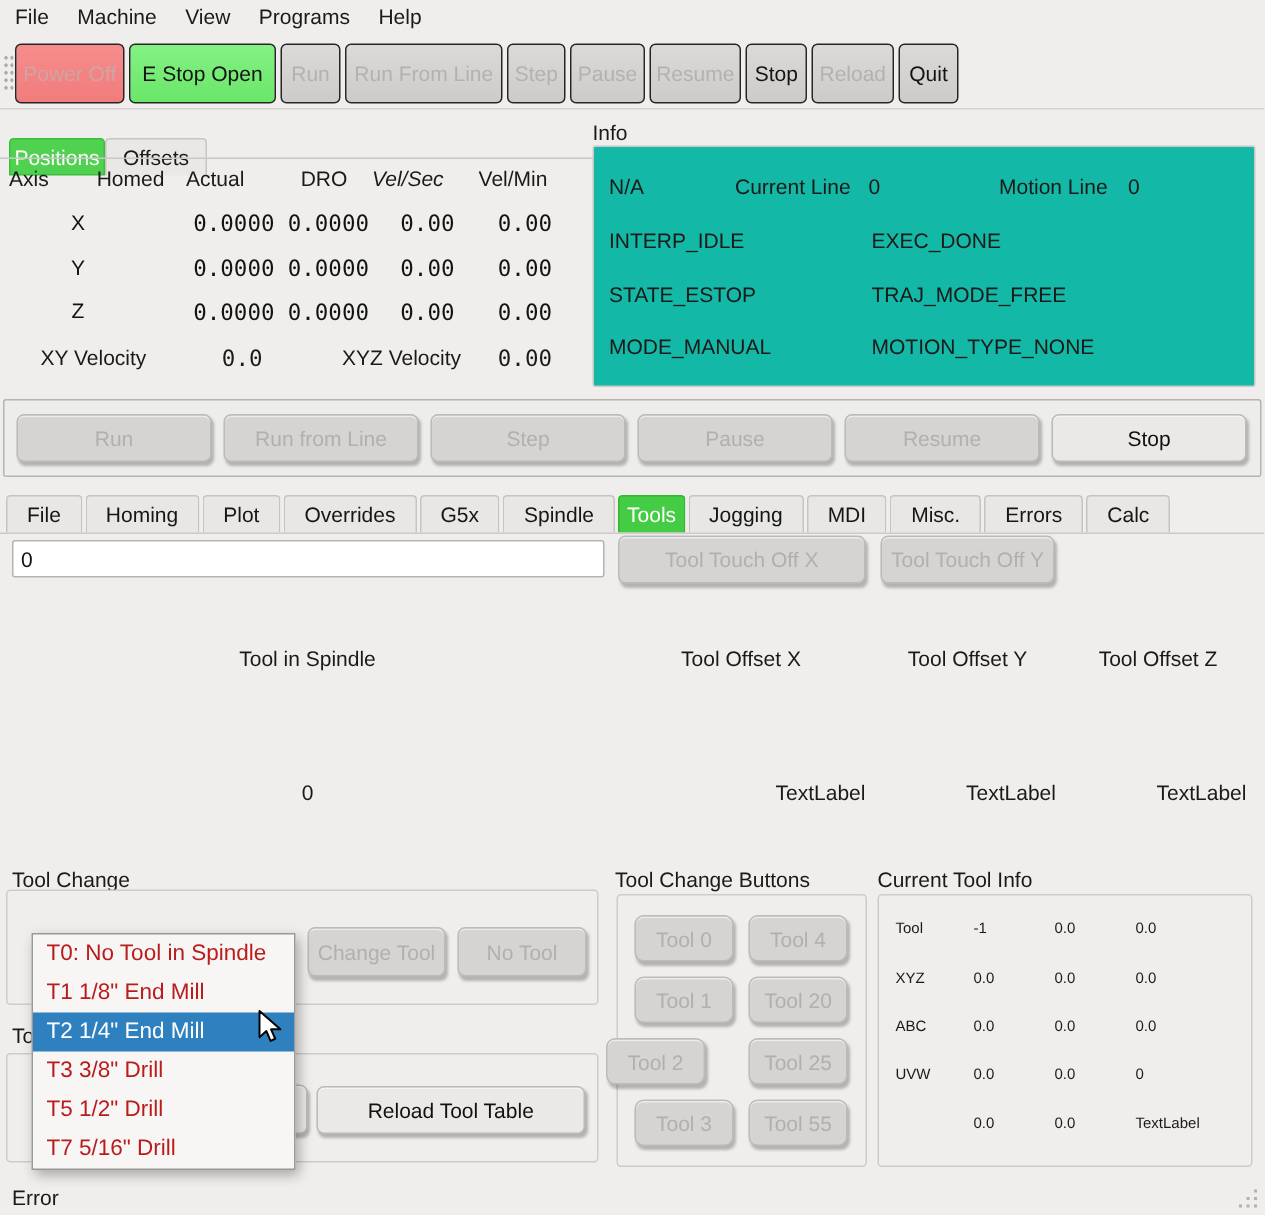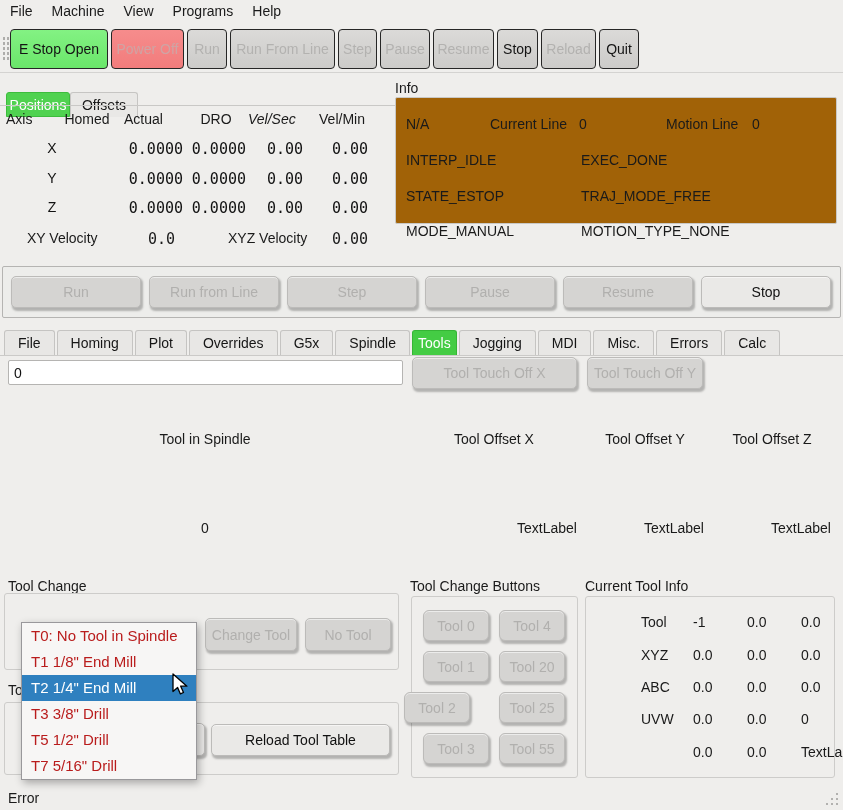--- a/index.html
+++ b/index.html
@@ -36,21 +36,21 @@
   .c-axis{left:30px;width:44px;text-align:center;font-family:"Liberation Sans",sans-serif;font-size:14px;}
   .c-actual{left:108px;width:75px;text-align:right;} .c-dro{left:186px;width:60px;text-align:right;}
   .c-velsec{left:246px;width:57px;text-align:right;} .c-velmin{left:308px;width:60px;text-align:right;}
   .vel-row { position:absolute; top:230px; left:0; width:400px; font-size:14px; }
   .vel-row .lab1{position:absolute;left:27px;} .vel-row .lab2{position:absolute;left:228px;}
   .vel-row .v1{position:absolute;left:115px;width:60px;text-align:right;font-family:"DejaVu Sans Mono",monospace;font-size:15px;}
   .vel-row .v2{position:absolute;left:308px;width:60px;text-align:right;font-family:"DejaVu Sans Mono",monospace;font-size:15px;}
 
   
   .info-title { position:absolute; left:395px; top:80px; font-size:14px; }
-  .info-frame { position:absolute; left:395px; top:97px; width:442px; height:127px; border:1px solid #c9c8c6; border-radius:2px; background:#a16207; }
+  .info-frame { position:absolute; left:395px; top:97px; width:442px; height:161px; border:1px solid #c9c8c6; border-radius:2px; background:#14b8a6; }
   .info-frame span { position:absolute; font-size:14px; white-space:nowrap; }
 
   
   .run-frame { position:absolute; left:2px; top:266px; width:839px; height:52px; border:1px solid #b5b4b2; border-radius:2px; background:#ededeb; }
   .pbtn { background:#d5d4d2; border:1px solid #bcbbb9; border-radius:5px; color:#b1b0ae; font-size:14px;
     display:flex; align-items:center; justify-content:center;
     box-shadow: inset 0 1px 0 rgba(255,255,255,.55), 1.5px 2.5px 2px rgba(0,0,0,.25); }
   .pbtn.on { background:#eaz; background:#eae9e7; color:#111; }
   .run-frame .pbtn { position:absolute; top:9px; height:32px; width:130px; }
 
@@ -71,21 +71,21 @@
   
   .gbox { position:absolute; border:1px solid #cdccca; border-radius:3px; background:#efeeec; }
   .gtitle { position:absolute; font-size:14px; white-space:nowrap; }
 
   .tc-frame { left:4px; top:593px; width:395px; height:77px; }
   .tt-frame { left:4px; top:702px; width:395px; height:73px; }
   .tcb-frame { left:411px; top:596px; width:167px; height:182px; }
   .cti-frame { left:585px; top:596px; width:250px; height:182px; }
 
   .tool-grid-btn { position:absolute; width:66px; height:31px; border-radius:6px; }
-  .cti-cell { position:absolute; font-size:14px; white-space:nowrap;margin-left:44px; }
+  .cti-cell { position:absolute; font-size:10px; white-space:nowrap; }
 
   
   .dropdown { position:absolute; left:21px; top:622px; width:176px; z-index:10; background:#f7f6f5; border:1px solid #99989b; box-shadow:2px 3px 8px rgba(0,0,0,.3); }
   .ditem { height:26px; line-height:26px; padding-left:9px; font-size:15px; color:#b91c1c; white-space:nowrap; }
   .ditem.sel { background:#2f80bf; color:#fff; }
 
   .cursor { position:absolute; left:172px; top:673px; z-index:20; }
 
   .error-label { position:absolute; left:8px; top:790px; font-size:14px; }
   .grip { position:absolute; right:2px; bottom:2px; }
@@ -99,22 +99,22 @@
     <span class="mitem">File</span>
     <span class="mitem">Machine</span>
     <span class="mitem">View</span>
     <span class="mitem">Programs</span>
     <span class="mitem">Help</span>
   </div>
 
   <div class="toolbar">
     <div class="tb-handle"></div>
     <div class="tb-row">
+      <button class="tbtn poweroff" style="width:73px">Power Off</button>
       <button class="tbtn estop" style="width:98px">E Stop Open</button>
-      <button class="tbtn poweroff" style="width:73px">Power Off</button>
       <button class="tbtn dis" style="width:40px">Run</button>
       <button class="tbtn dis" style="width:105px">Run From Line</button>
       <button class="tbtn dis" style="width:39px">Step</button>
       <button class="tbtn dis" style="width:50px">Pause</button>
       <button class="tbtn dis" style="width:61px">Resume</button>
       <button class="tbtn" style="width:41px">Stop</button>
       <button class="tbtn dis" style="width:55px">Reload</button>
       <button class="tbtn" style="width:40px">Quit</button>
     </div>
   </div>

